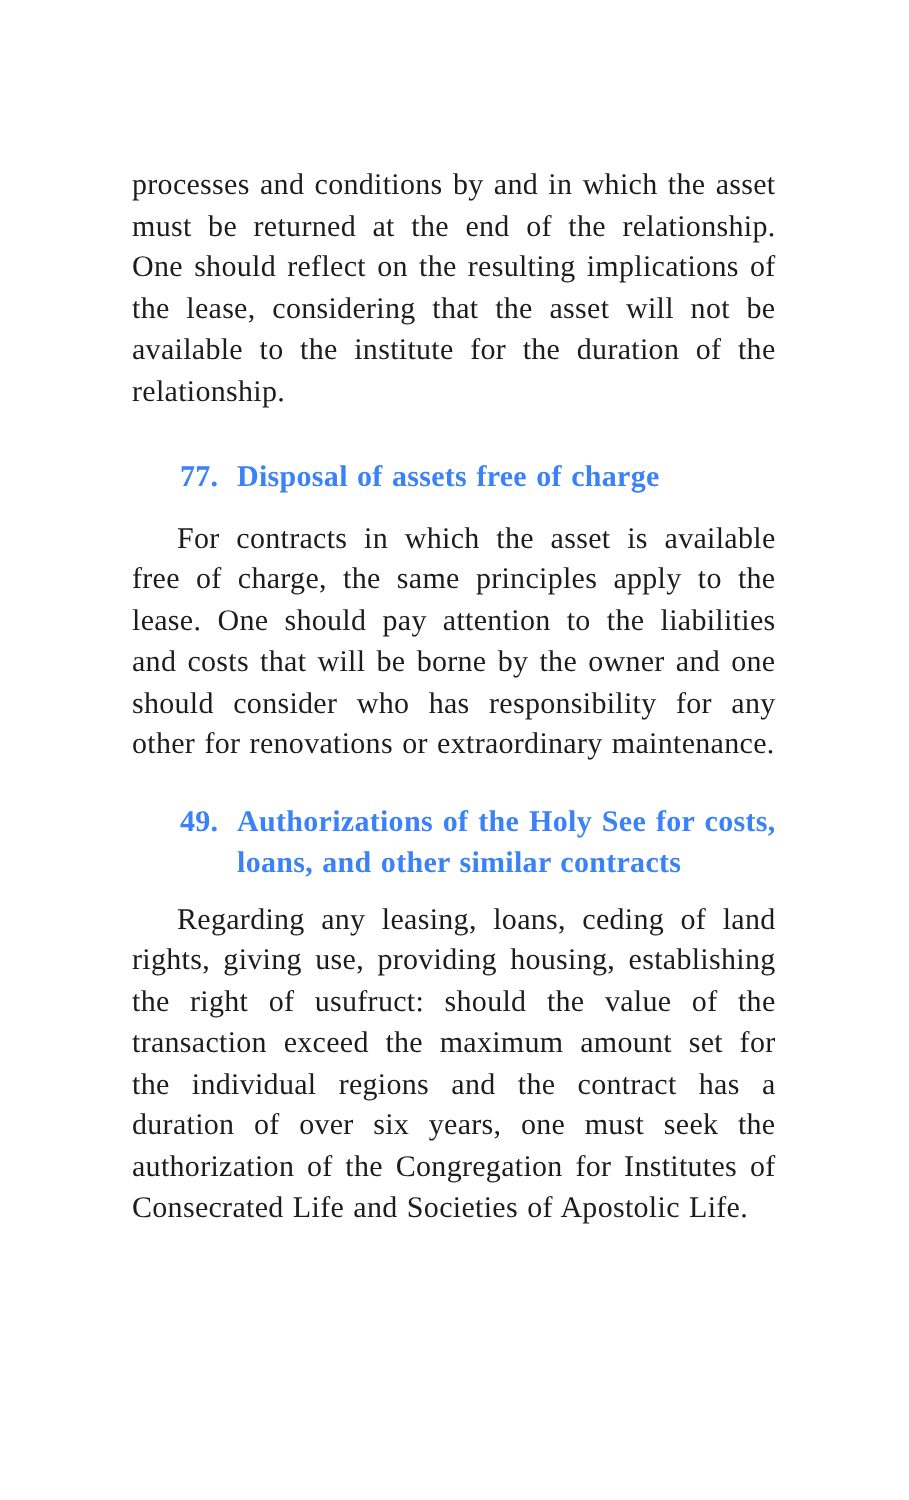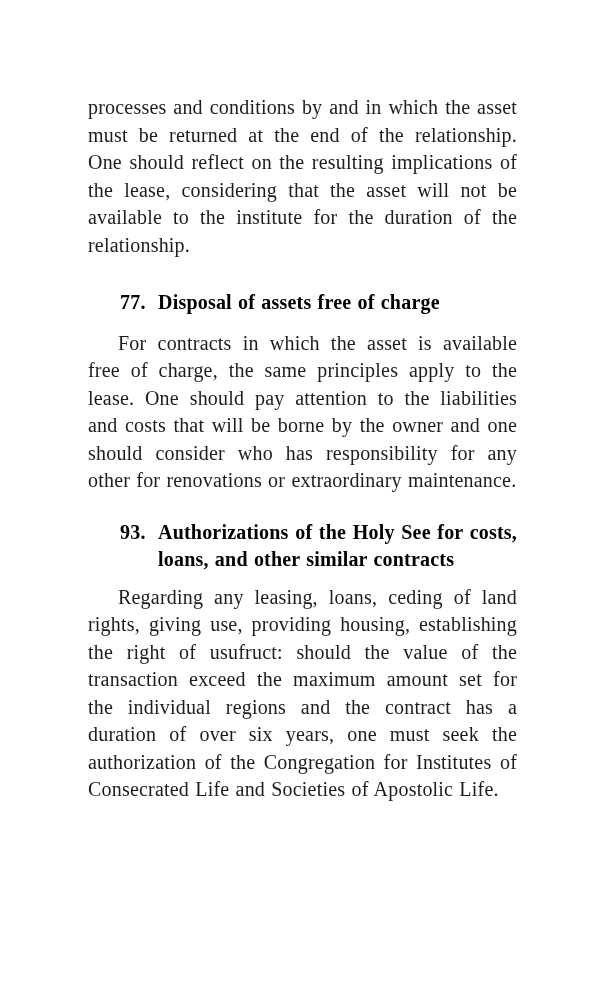--- a/index.html
+++ b/index.html
@@ -12,21 +12,21 @@
     width: 606px;
     height: 1000px;
     background: #ffffff;
     overflow: hidden;
     font-family: "Liberation Serif", "DejaVu Serif", serif;
     color: #1c1c1c;
   }
   .text-column {
     position: absolute;
     left: 88px;
-    top: 0;
+    top: 16px;
     width: 429px;
     padding-top: 94px;
   }
   .para {
     margin: 0;
     font-size: 20px;
     line-height: 27.5px;
     text-align: justify;
     letter-spacing: 0.2px;
     word-spacing: 1px;
@@ -34,21 +34,21 @@
     -webkit-hyphens: auto;
   }
   .para.indent {
     text-indent: 30px;
   }
   .heading {
     margin: 0;
     font-size: 20px;
     line-height: 27.5px;
     font-weight: bold;
-    color: #000000;
+    color: #3b82f6;
     text-align: justify;
     letter-spacing: 0.2px;
     word-spacing: 1px;
     padding-left: 70px;
     text-indent: -38px;
     hyphens: auto;
     -webkit-hyphens: auto;
   }
   .heading .num {
     display: inline-block;
@@ -79,20 +79,20 @@
 
     <p class="para">processes and conditions by and in which the asset must be returned at the end of the relationship. One should reflect on the resulting implications of the lease, considering that the asset will not be available to the institute for the duration of the relationship.</p>
 
     <h2 class="heading heading-77">
       <span class="num">77.</span><span class="title">Disposal of assets free of charge</span>
     </h2>
 
     <p class="para indent">For contracts in which the asset is available free of charge, the same principles apply to the lease. One should pay attention to the liabilities and costs that will be borne by the owner and one should consider who has responsibility for any other for renovations or extraordinary maintenance.</p>
 
     <h2 class="heading heading-78">
-      <span class="num">93.</span><span class="title">Authorizations of the Holy See for costs, loans, and other similar contracts</span>
+      <span class="num">49.</span><span class="title">Authorizations of the Holy See for costs, loans, and other similar contracts</span>
     </h2>
 
     <p class="para indent">Regarding any leasing, loans, ceding of land rights, giving use, providing housing, establishing the right of usufruct: should the value of the transaction exceed the maximum amount set for the individual regions and the contract has a duration of over six years, one must seek the authorization of the Congregation for Institutes of Consecrated Life and Societies of Apostolic Life.</p>
 
 
   </div>
 </div>
 
 </body></html>

